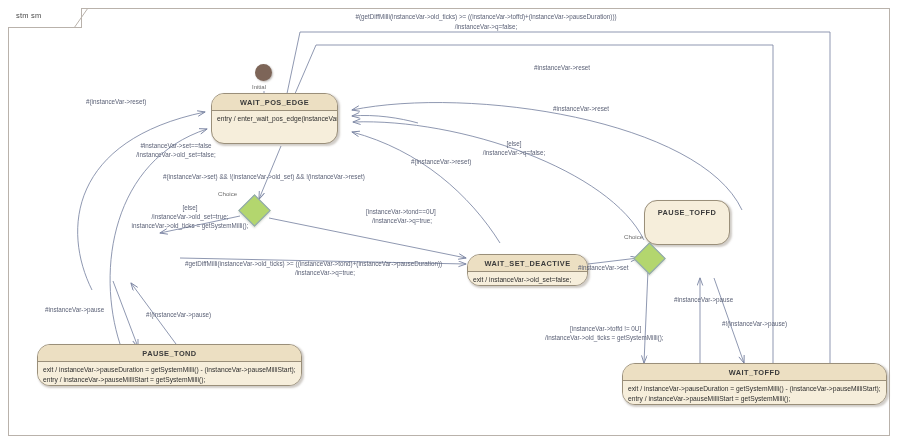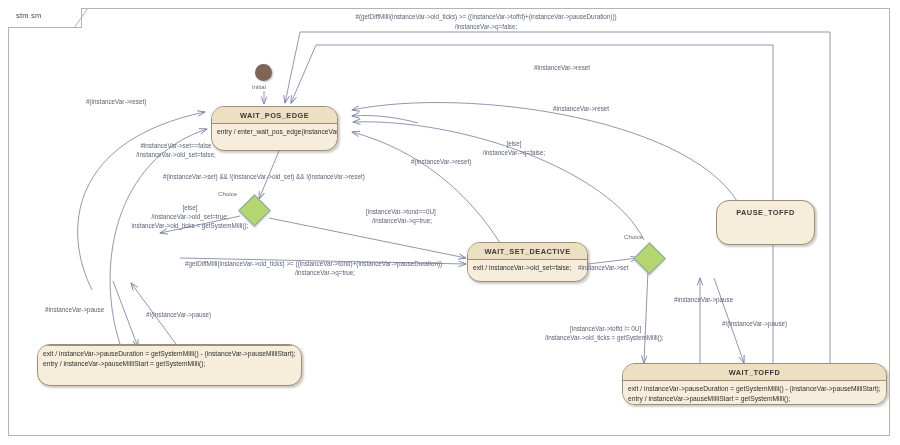--- a/index.html
+++ b/index.html
@@ -189,43 +189,44 @@
       <path d="M120,344 C96,270 112,160 207,129" marker-end="url(#ah)"></path>
 
       <path d="M418,123 C400,118 375,114 352,116" marker-end="url(#ah)"></path>
 
     </g>
   </svg>
 
   <div id="initial-node" style="left:255px;top:64px;"></div>
   <div id="initial-label" style="left:252px;top:84px;">Initial</div>
 
-  <div class="state" id="wait-pos-edge" style="left:211px;top:106px;width:127px;height:45px;">
+  <div class="state" id="wait-pos-edge" style="left:211px;top:93px;width:127px;height:51px;">
     <div class="state-title">WAIT_POS_EDGE</div>
     <div class="state-body">
       <div class="state-line">entry / enter_wait_pos_edge(instanceVar);</div>
     </div>
   </div>
 
 
-  <div class="state" id="wait-set-deactive" style="left:467px;top:242px;width:121px;height:40px;">
+  <div class="state" id="wait-set-deactive" style="left:467px;top:254px;width:121px;height:32px;">
     <div class="state-title">WAIT_SET_DEACTIVE</div>
     <div class="state-body">
       <div class="state-line">exit / instanceVar-&gt;old_set=false;</div>
     </div>
   </div>
 
   <div class="state" id="pause-tond" style="left:37px;top:344px;width:265px;height:42px;">
+    <div class="state-title">PAUSE_TOND</div>
     <div class="state-body">
       <div class="state-line">exit / instanceVar-&gt;pauseDuration = getSystemMilli() - (instanceVar-&gt;pauseMilliStart);</div>
       <div class="state-line">entry / instanceVar-&gt;pauseMilliStart = getSystemMilli();</div>
     </div>
   </div>
 
-  <div class="state no-body" id="pause-toffd" style="left:716px;top:200px;width:99px;height:45px;">
+  <div class="state no-body" id="pause-toffd" style="left:644px;top:200px;width:86px;height:45px;">
     <div class="state-title">PAUSE_TOFFD</div>
   </div>
 
   <div class="state" id="wait-toffd" style="left:622px;top:363px;width:265px;height:42px;">
     <div class="state-title">WAIT_TOFFD</div>
     <div class="state-body">
       <div class="state-line">exit / instanceVar-&gt;pauseDuration = getSystemMilli() - (instanceVar-&gt;pauseMilliStart);</div>
       <div class="state-line">entry / instanceVar-&gt;pauseMilliStart = getSystemMilli();</div>
     </div>
   </div>

